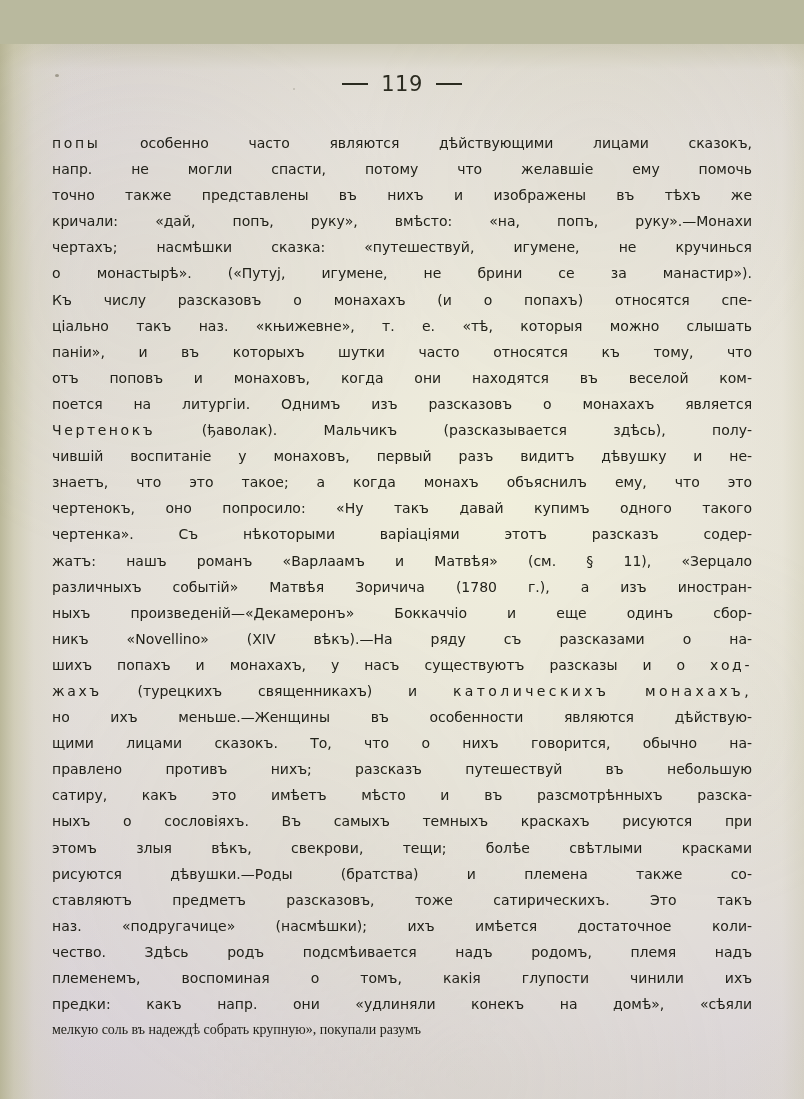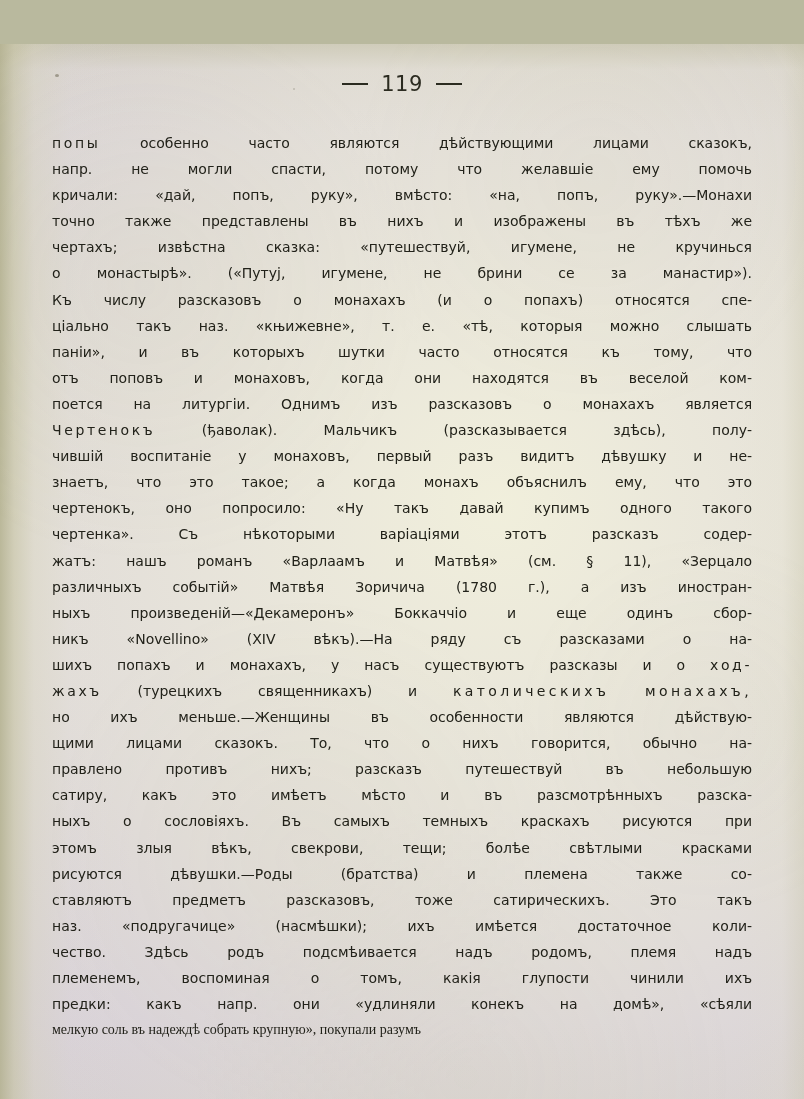--- a/index.html
+++ b/index.html
@@ -142,23 +142,23 @@
 
   <div class="content">
 
     <div class="folio">
       <span class="rule"></span><span class="num">119</span><span class="rule"></span>
     </div>
 
     <div class="textblock">
       <span class="ln"><i class="sp">попы</i> <i>особенно</i> <i>часто</i> <i>являются</i> <i>дѣйствующими</i> <i>лицами</i> <i>сказокъ,</i></span>
       <span class="ln"><i>напр.</i> <i>не</i> <i>могли</i> <i>спасти,</i> <i>потому</i> <i>что</i> <i>желавшіе</i> <i>ему</i> <i>помочь</i></span>
+      <span class="ln"><i>точно</i> <i>также</i> <i>представлены</i> <i>въ</i> <i>нихъ</i> <i>и</i> <i>изображены</i> <i>въ</i> <i>тѣхъ</i> <i>же</i></span>
       <span class="ln"><i>кричали:</i> <i>«дай,</i> <i>попъ,</i> <i>руку»,</i> <i>вмѣсто:</i> <i>«на,</i> <i>попъ,</i> <i>руку».—Монахи</i></span>
-      <span class="ln"><i>точно</i> <i>также</i> <i>представлены</i> <i>въ</i> <i>нихъ</i> <i>и</i> <i>изображены</i> <i>въ</i> <i>тѣхъ</i> <i>же</i></span>
-      <span class="ln"><i>чертахъ;</i> <i>извѣстна</i> <i>сказка:</i> <i>«путешествуй,</i> <i>игумене,</i> <i>не</i> <i>кручинься</i></span>
+      <span class="ln"><i>чертахъ;</i> <i>насмѣшки</i> <i>сказка:</i> <i>«путешествуй,</i> <i>игумене,</i> <i>не</i> <i>кручинься</i></span>
       <span class="ln"><i>о</i> <i>монастырѣ».</i> <i>(«Путуј,</i> <i>игумене,</i> <i>не</i> <i>брини</i> <i>се</i> <i>за</i> <i>манастир»).</i></span>
       <span class="ln"><i>Къ</i> <i>числу</i> <i>разсказовъ</i> <i>о</i> <i>монахахъ</i> <i>(и</i> <i>о</i> <i>попахъ)</i> <i>относятся</i> <i>спе-</i></span>
       <span class="ln"><i>ціально</i> <i>такъ</i> <i>наз.</i> <i>«књижевне»,</i> <i>т.</i> <i>е.</i> <i>«тѣ,</i> <i>которыя</i> <i>можно</i> <i>слышать</i></span>
       <span class="ln"><i>паніи»,</i> <i>и</i> <i>въ</i> <i>которыхъ</i> <i>шутки</i> <i>часто</i> <i>относятся</i> <i>къ</i> <i>тому,</i> <i>что</i></span>
       <span class="ln"><i>отъ</i> <i>поповъ</i> <i>и</i> <i>монаховъ,</i> <i>когда</i> <i>они</i> <i>находятся</i> <i>въ</i> <i>веселой</i> <i>ком-</i></span>
       <span class="ln"><i>поется</i> <i>на</i> <i>литургіи.</i> <i>Однимъ</i> <i>изъ</i> <i>разсказовъ</i> <i>о</i> <i>монахахъ</i> <i>является</i></span>
       <span class="ln"><i class="sp">Чертенокъ</i> <i>(ђаволак).</i> <i>Мальчикъ</i> <i>(разсказывается</i> <i>здѣсь),</i> <i>полу-</i></span>
       <span class="ln"><i>чившій</i> <i>воспитаніе</i> <i>у</i> <i>монаховъ,</i> <i>первый</i> <i>разъ</i> <i>видитъ</i> <i>дѣвушку</i> <i>и</i> <i>не-</i></span>
       <span class="ln"><i>знаетъ,</i> <i>что</i> <i>это</i> <i>такое;</i> <i>а</i> <i>когда</i> <i>монахъ</i> <i>объяснилъ</i> <i>ему,</i> <i>что</i> <i>это</i></span>
       <span class="ln"><i>чертенокъ,</i> <i>оно</i> <i>попросило:</i> <i>«Ну</i> <i>такъ</i> <i>давай</i> <i>купимъ</i> <i>одного</i> <i>такого</i></span>

